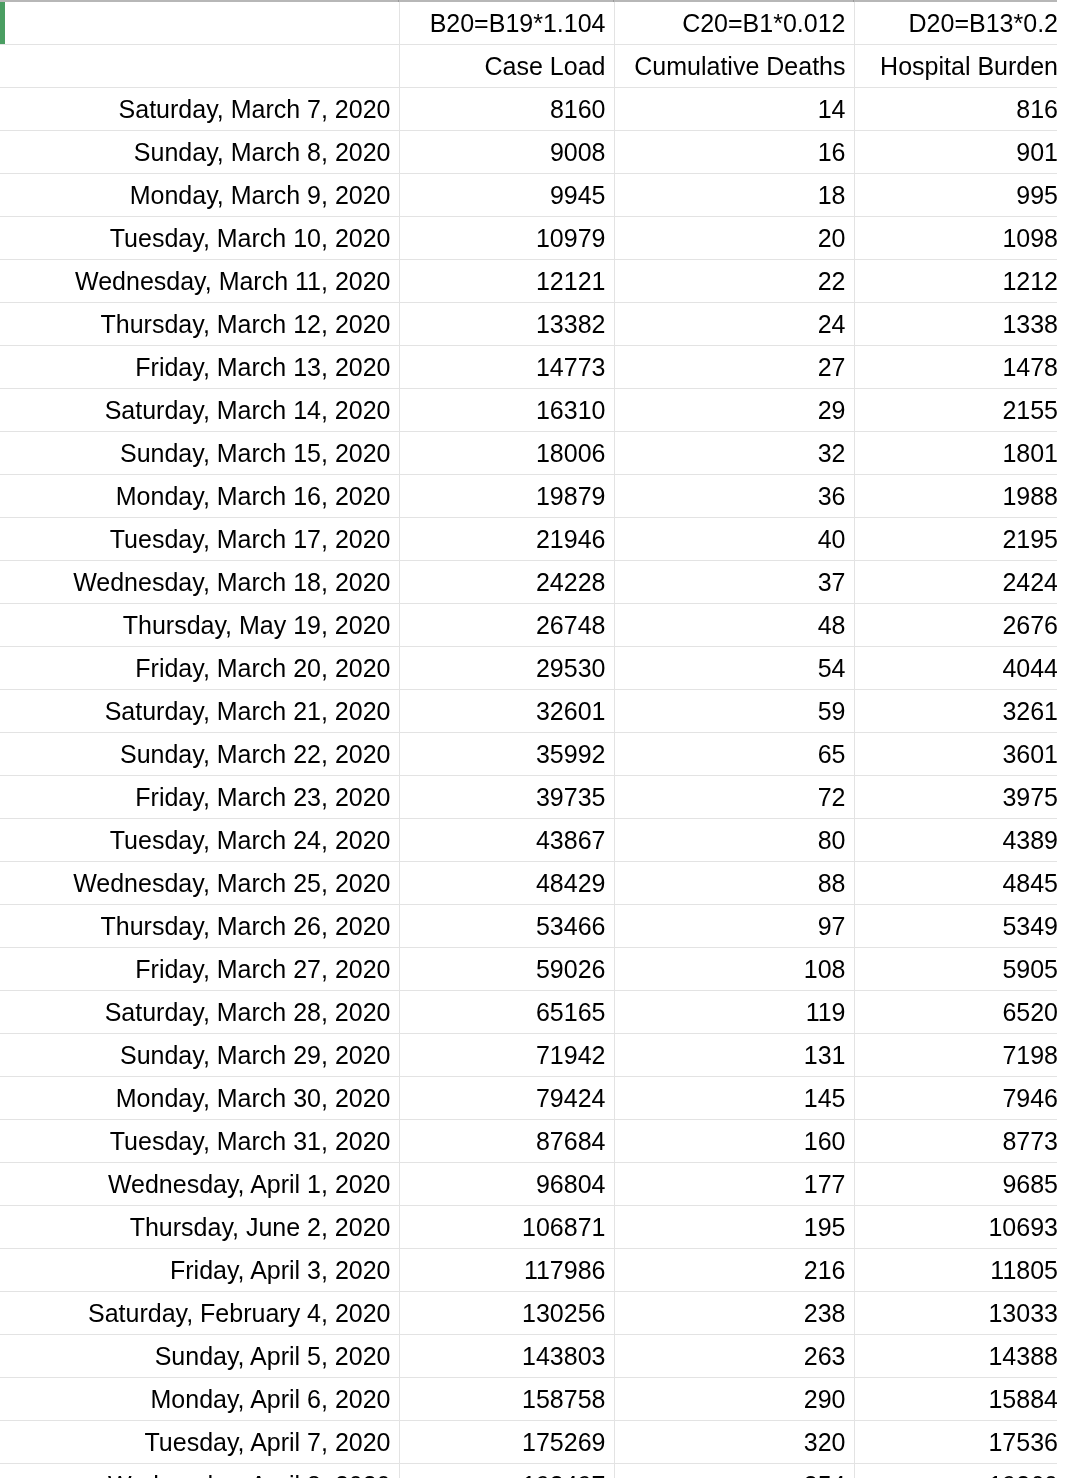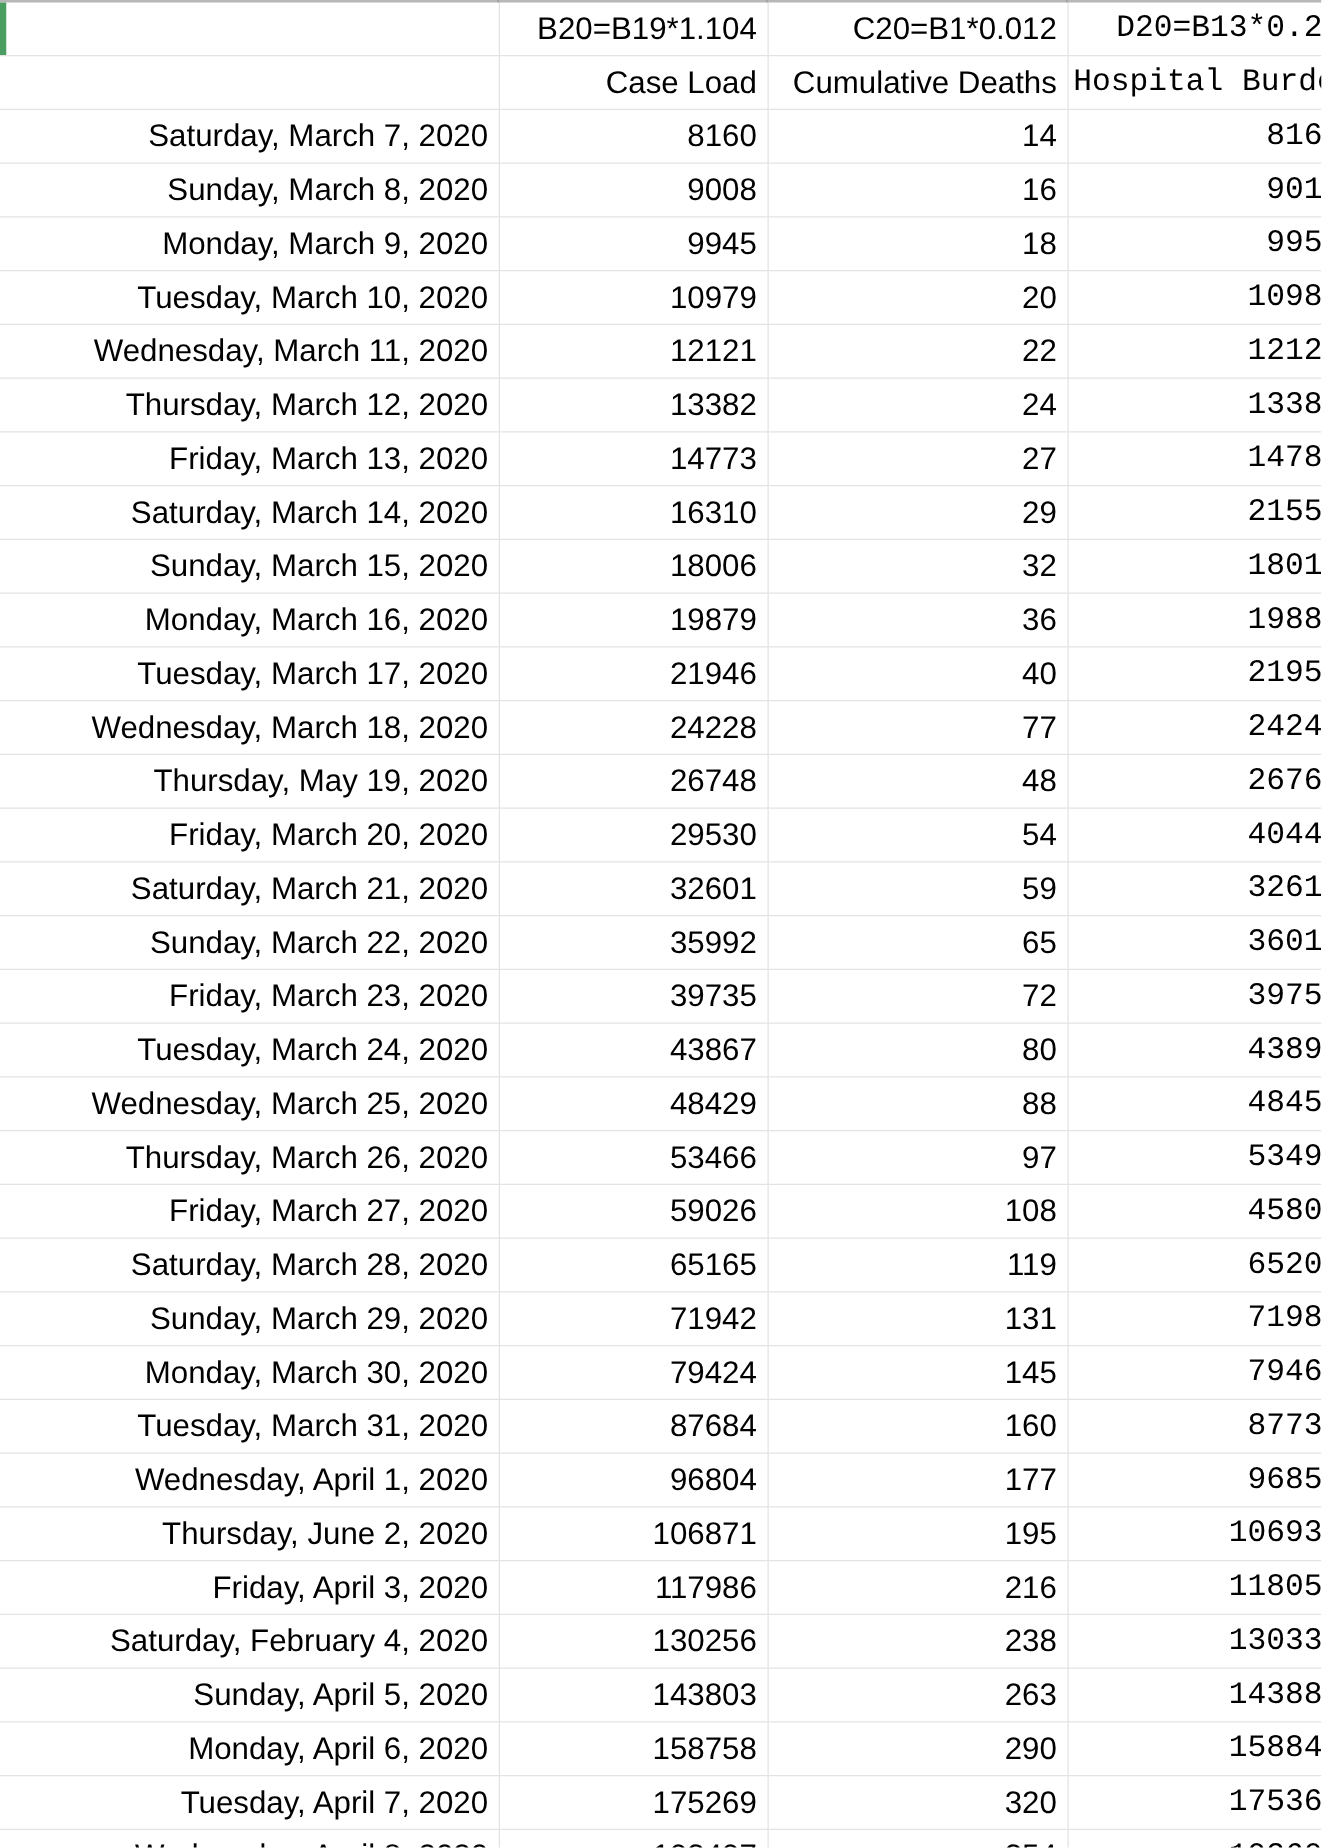--- a/index.html
+++ b/index.html
@@ -54,21 +54,20 @@
 
   table.grid tr.row-formula td,
   table.grid tr.row-header td {
     font-size: 25px;
   }
 
   table.grid td.cell-blank { }
 
   table.grid td.col-last {
     border-right: none;
-    font-family: Liberation Mono, monospace;
   }
 
   
   #top-rule {
     position: absolute;
     left: 0;
     top: 0;
     width: 1066px;
     height: 2px;
     background: #b7b7b7;
@@ -201,21 +200,21 @@
           </tr>
           <tr class="row-data">
             <td>Tuesday, March 17, 2020</td>
             <td>21946</td>
             <td>40</td>
             <td class="col-last">2195</td>
           </tr>
           <tr class="row-data">
             <td>Wednesday, March 18, 2020</td>
             <td>24228</td>
-            <td>77</td>
+            <td>37</td>
             <td class="col-last">2424</td>
           </tr>
           <tr class="row-data">
             <td>Thursday, May 19, 2020</td>
             <td>26748</td>
             <td>48</td>
             <td class="col-last">2676</td>
           </tr>
           <tr class="row-data">
             <td>Friday, March 20, 2020</td>
@@ -256,21 +255,21 @@
           <tr class="row-data">
             <td>Thursday, March 26, 2020</td>
             <td>53466</td>
             <td>97</td>
             <td class="col-last">5349</td>
           </tr>
           <tr class="row-data">
             <td>Friday, March 27, 2020</td>
             <td>59026</td>
             <td>108</td>
-            <td class="col-last">4580</td>
+            <td class="col-last">5905</td>
           </tr>
           <tr class="row-data">
             <td>Saturday, March 28, 2020</td>
             <td>65165</td>
             <td>119</td>
             <td class="col-last">6520</td>
           </tr>
           <tr class="row-data">
             <td>Sunday, March 29, 2020</td>
             <td>71942</td>

